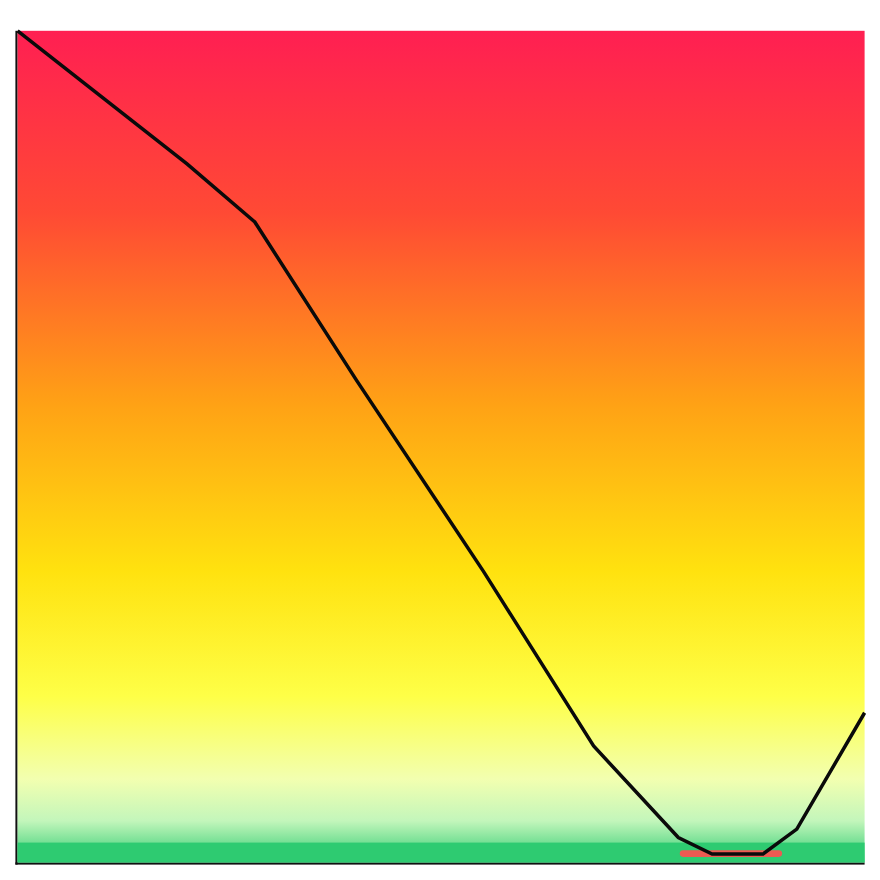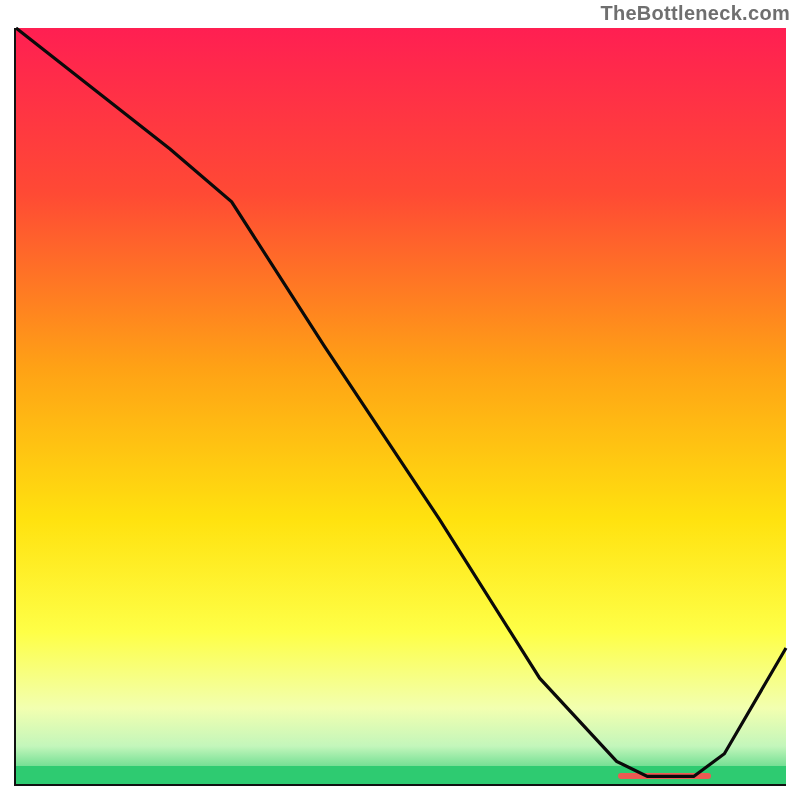--- a/index.html
+++ b/index.html
@@ -49,21 +49,20 @@
     position: absolute;
     height: 6px;
     border-radius: 3px;
     background: #ed5a52;
   }
 </style>
 </head>
 <body>
 <div class="stage">
 
-  <div class="watermark">TheBottleneck.com</div>
 
   <div class="plot-wrap">
     <div class="gradient" id="grad" style="background: linear-gradient(rgb(255, 31, 82) 0%, rgb(255, 74, 52) 22%, rgb(255, 162, 21) 45%, rgb(255, 226, 15) 65%, rgb(254, 255, 71) 80%, rgb(242, 255, 176) 90%, rgb(195, 246, 187) 95%, rgb(46, 203, 113) 100%);"></div>
     <div class="green-band"></div>
     <div class="flat-marker" id="flat-marker" style="left: 602.16px; width: 92.64px; bottom: 4.58px;"></div>
     <svg class="overlay" viewBox="0 0 772 758" preserveAspectRatio="none">
       <path id="curve" fill="none" stroke="#0a0a0a" stroke-width="3.2" d="M 0.0 0.0 L 77.2 60.6 L 154.4 121.3 L 216.2 174.3 L 308.8 318.4 L 424.6 492.7 L 525.0 651.9 L 602.2 735.3 L 633.0 750.4 L 679.4 750.4 L 710.2 727.7 L 772.0 621.6"></path>
     </svg>
   </div>
 

